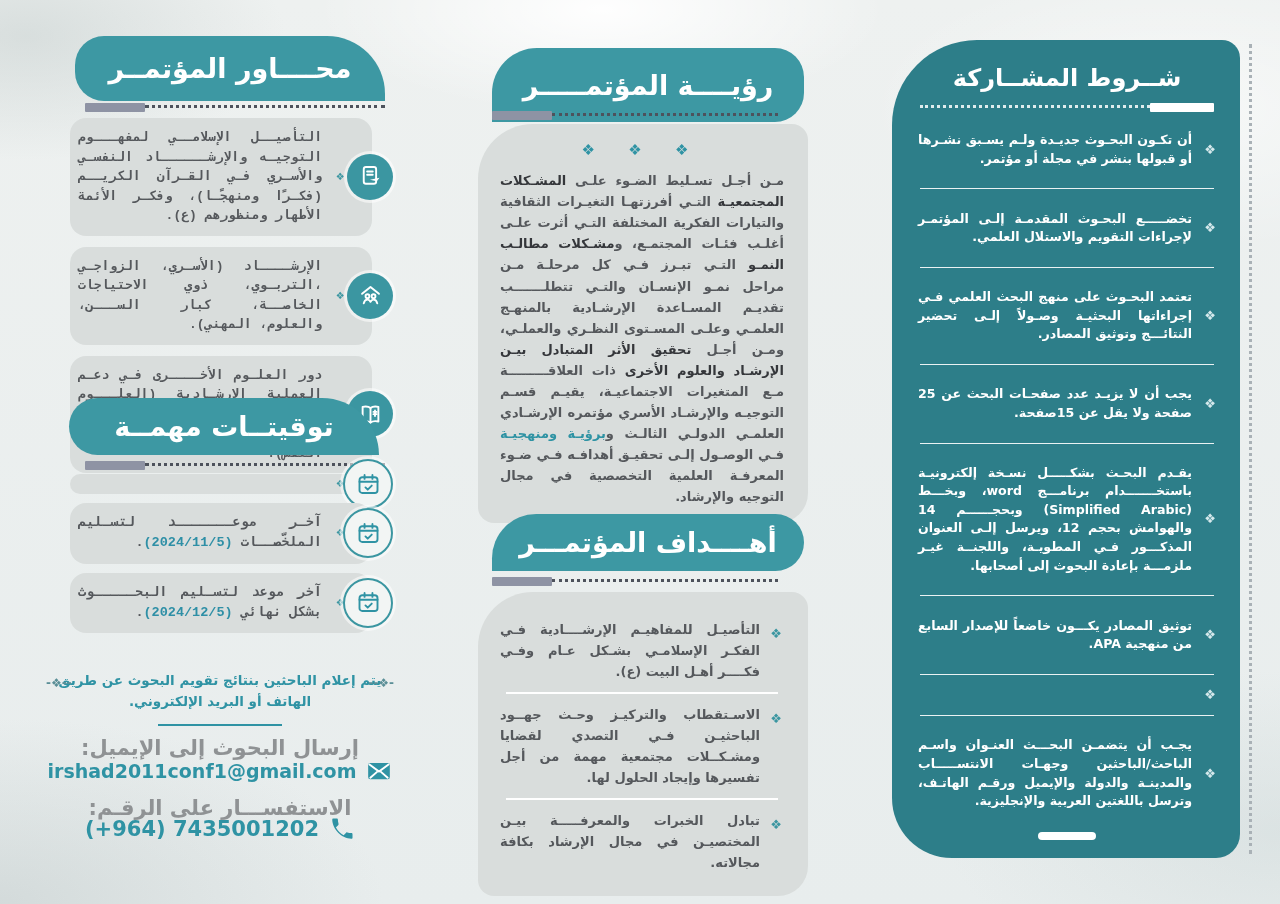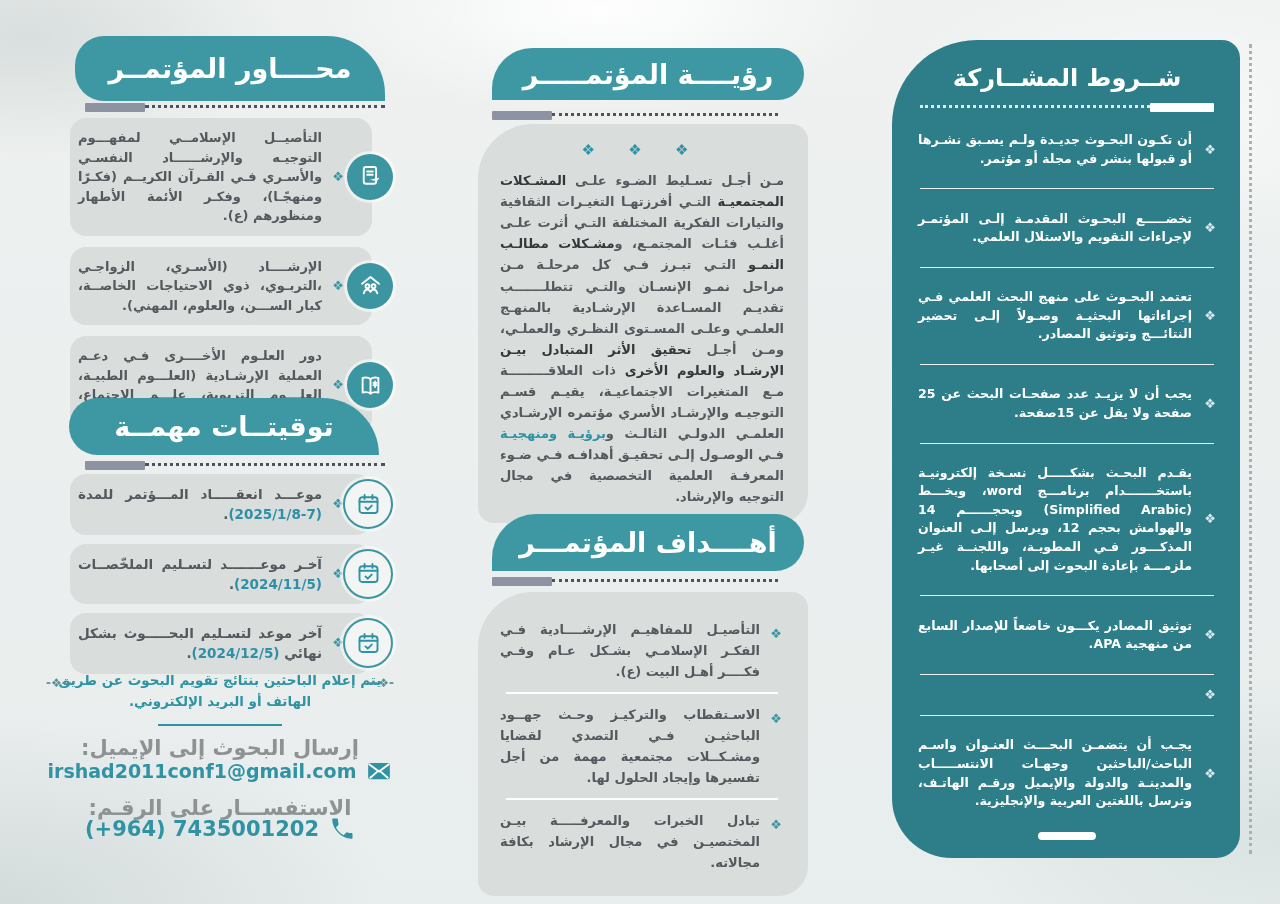--- a/index.html
+++ b/index.html
@@ -23,21 +23,21 @@
   }
   .hdr-left{ border-radius:29px 58px 0 29px; }
   .hdr-mid{ border-radius:45px 29px 29px 0; }
   .underline{ position:absolute; display:flex; align-items:center; height:10px; }
   .u-dots{ flex:1; border-bottom:3px dotted #4d525c; margin-bottom:2px; }
   .u-bar{ width:60px; height:9px; background:#8e93a4; border-radius:1px; }
   
   .card{
     position:relative; background:#d9dddc; border-radius:16px;
     color:#55585c; font-weight:bold; font-size:13px; line-height:1.5;
-    text-align:justify; padding:10px 50px 10px 8px;
+    text-align:justify; padding:10px 50px 10px 8px;font-family:Liberation Mono, monospace;
   }
   .card-bullet{ position:absolute; right:28px; top:50%; transform:translateY(-50%);
     color:#3b96a1; font-size:13px; }
   .icon-badge{
     position:absolute; right:-21px; top:50%; transform:translateY(-50%);
     width:46px; height:46px; border-radius:50%; background:#3b96a1;
     display:flex; align-items:center; justify-content:center;
     box-shadow:0 0 0 3px rgba(255,255,255,.55);
   }
   .icon-badge svg{ width:27px; height:27px; stroke:#fff; fill:none;
@@ -149,21 +149,20 @@
 
   <div class="hdr hdr-left" style="left:69px; top:398px; width:310px; height:57px;">
     <span>توقيتــات مهمــة</span>
   </div>
   <div class="underline" style="left:85px; top:460px; width:300px;">
     <div class="u-dots"></div>
     <div class="u-bar"></div>
   </div>
   <div class="stack" style="left:70px; top:474px; width:302px; gap:9px;">
       <div class="card t-card">
-        <div>موعـــد انعقـــــاد المـــؤتمر للمدة <span class="date" dir="ltr">(2025/1/8-7)</span>.</div>
         <span class="card-bullet">❖</span>
         <span class="icon-badge light">
           <svg viewBox="0 0 24 24">
             <rect x="4" y="5.5" width="16" height="14" rx="2.5"></rect>
             <line x1="4" y1="9.5" x2="20" y2="9.5"></line>
             <line x1="8.5" y1="3.5" x2="8.5" y2="7"></line>
             <line x1="15.5" y1="3.5" x2="15.5" y2="7"></line>
             <path d="M9.3 14.6l2 2 3.6-3.6"></path>
           </svg>
         </span>
@@ -217,21 +216,21 @@
   <div class="c-label" style="top:796px;">الاستفســـار على الرقـم:</div>
   <div class="c-row" style="top:816px; font-size:21px;">
     <span style="display:flex;">
       <svg viewBox="0 0 24 24">
           <path fill="#2f93a4" d="M6.6 10.8c1.5 3 3.9 5.4 6.9 6.9l2.3-2.3c.3-.3.7-.4 1.1-.2 1.2.4 2.5.6 3.8.6.6 0 1 .4 1 1V20c0 .6-.4 1-1 1C11.8 21 3 12.2 3 3.3c0-.6.4-1 1-1h3.2c.6 0 1 .4 1 1 0 1.3.2 2.6.6 3.8.1.4 0 .8-.2 1.1l-2.3 2.3z"></path>
         </svg>
     </span>
     <span class="latin">(+964) 7435001202</span>
   </div>
 
-  <div class="hdr hdr-mid" style="left:492px; top:48px; width:312px; height:52px;">
+  <div class="hdr hdr-mid" style="left:492px; top:48px; width:312px; height:74px;">
     <span>رؤيــــة المؤتمـــــر</span>
   </div>
   <div class="underline" style="left:492px; top:110px; width:286px;">
     <div class="u-dots"></div>
     <div class="u-bar"></div>
   </div>
   <div class="big-card" style="left:478px; top:124px; width:330px; min-height:352px; box-sizing:border-box;">
     <div class="orn-row">❖ ❖ ❖</div>
     <div><span class="seg-normal">مـن أجـل تسـليط الضـوء علـى </span><span class="seg-bold">المشـكلات المجتمعيـة</span><span class="seg-normal"> التـي أفرزتهـا التغيـرات الثقافية والتيارات الفكرية المختلفة التـي أثرت علـى أغلـب فئـات المجتمـع، و</span><span class="seg-bold">مشـكلات مطالـب النمـو</span><span class="seg-normal"> التـي تبـرز فـي كل مرحلـة مـن مراحل نمـو الإنسـان والتـي تتطلـــــــب تقديـم المسـاعدة الإرشـادية بالمنهـج العلمـي وعلـى المسـتوى النظـري والعملـي، ومـن أجـل </span><span class="seg-bold">تحقيق الأثر المتبادل بيـن الإرشـاد والعلوم الأخرى</span><span class="seg-normal"> ذات العلاقـــــــــة مـع المتغيرات الاجتماعيـة، يقيـم قسـم التوجيـه والإرشـاد الأسري مؤتمره الإرشـادي العلمـي الدولـي الثالـث و</span><span class="seg-teal">برؤيـة ومنهجيـة</span><span class="seg-normal"> فـي الوصـول إلـى تحقيـق أهدافـه فـي ضـوء المعرفـة العلمية التخصصية في مجال التوجيه والإرشاد.</span></div>
   </div>

